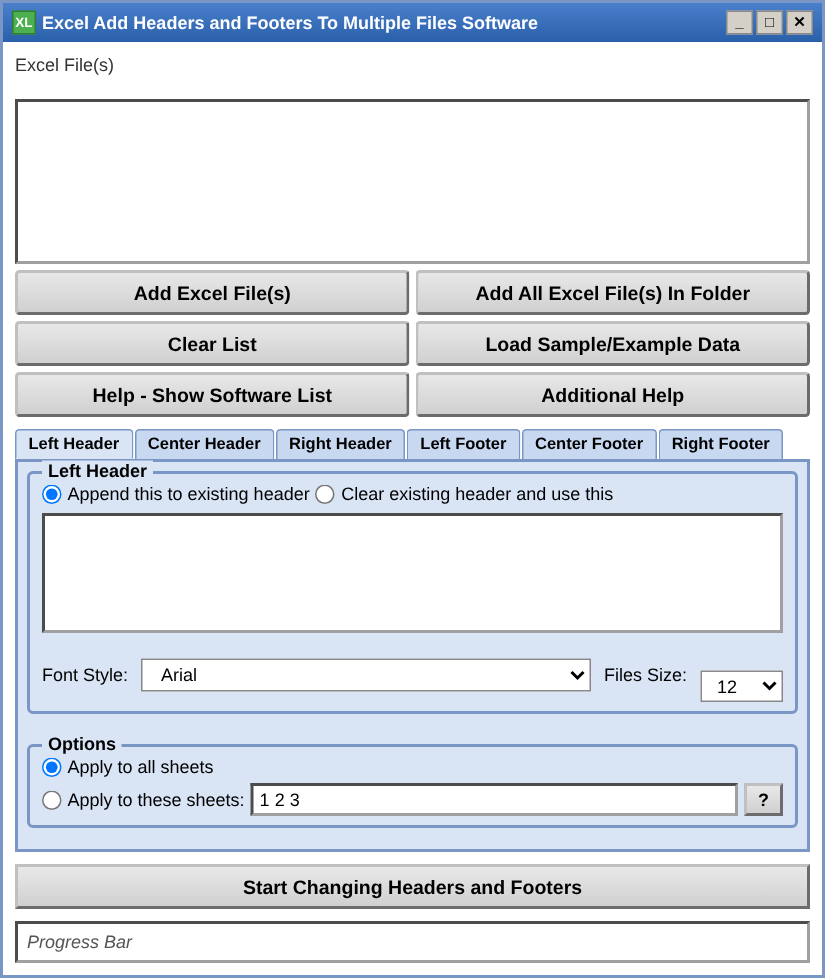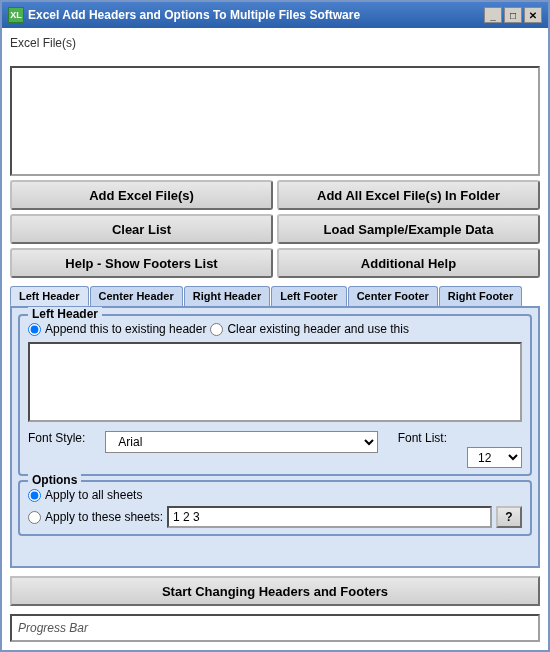--- a/index.html
+++ b/index.html
@@ -165,21 +165,22 @@
       width: 100%;
       height: 80px;
       border: 2px inset #a0a0a0;
       background: white;
       resize: none;
       font-size: 12px;
       padding: 2px;
     }
     .font-row {
       display: flex;
-      gap: 20px;
+      align-items: center;
+      gap: 9px;
       margin-top: 6px;
       font-size: 12px;
     }
     .font-select {
       flex: 1;
       height: 22px;
       border: 1px solid #888;
       background: white;
       font-size: 12px;
       padding: 0 8px;
@@ -191,21 +192,21 @@
       background: white;
       font-size: 12px;
       padding: 0 6px;
       margin-top: 16px;
     }
     .options-group {
       border: 2px solid #7a96c4;
       border-radius: 4px;
       padding: 6px 8px 6px 8px;
       position: relative;
-      margin-top: 4px;
+      margin-top: 20px;
       background: #d9e4f5;
     }
     .options-legend {
       position: absolute;
       top: -9px;
       left: 8px;
       background: #d9e4f5;
       padding: 0 4px;
       font-size: 12px;
       font-weight: bold;
@@ -267,21 +268,21 @@
   </style>
 </head>
 <body>
 
 <div class="window">
 
   <div class="title-bar">
     <div class="title-bar-icon">
       <span>XL</span>
     </div>
-    <span>Excel Add Headers and Options To Multiple Files Software</span>
+    <span>Excel Add Headers and Footers To Multiple Files Software</span>
     <div class="title-bar-controls">
       <div class="title-btn">_</div>
       <div class="title-btn">□</div>
       <div class="title-btn">✕</div>
     </div>
   </div>
 
   <div class="main-content">
 
     <div>
@@ -293,21 +294,21 @@
       <button class="btn">Add Excel File(s)</button>
       <button class="btn">Add All Excel File(s) In Folder</button>
     </div>
 
     <div class="btn-row">
       <button class="btn">Clear List</button>
       <button class="btn">Load Sample/Example Data</button>
     </div>
 
     <div class="btn-row">
-      <button class="btn">Help - Show Footers List</button>
+      <button class="btn">Help - Show Software List</button>
       <button class="btn">Additional Help</button>
     </div>
 
     <div class="tabs-container">
       <div class="tab-bar">
         <div class="tab active">Left Header</div>
         <div class="tab">Center Header</div>
         <div class="tab">Right Header</div>
         <div class="tab">Left Footer</div>
         <div class="tab">Center Footer</div>
@@ -326,21 +327,21 @@
               <input type="radio" name="header_mode" style="">
               <span>Clear existing header and use this</span>
             </label>
           </div>
           <textarea class="text-area" style=""></textarea>
           <div class="font-row">
             <label>Font Style:</label>
             <select class="font-select">
               <option>Arial</option>
             </select>
-            <label>Font List:</label>
+            <label>Files Size:</label>
             <select class="font-size-select">
               <option>12</option>
             </select>
           </div>
         </div>
 
         <div class="options-group">
           <span class="options-legend">Options</span>
           <label class="radio-item" style="font-size:12px;">
             <input type="radio" name="sheets_mode" checked="" style="">

